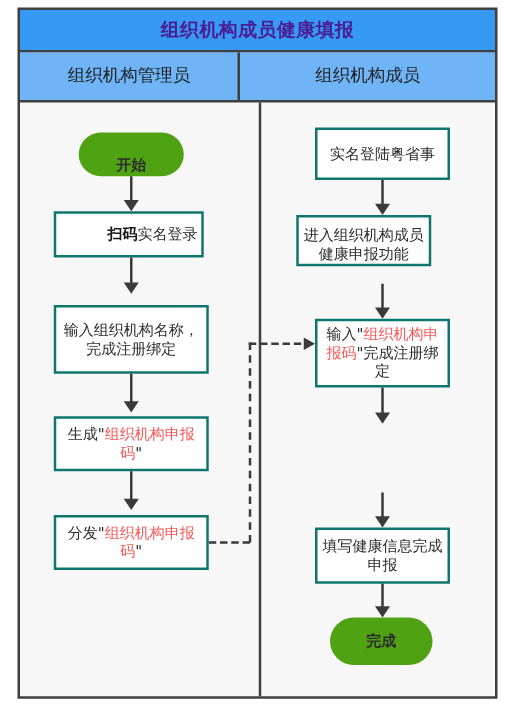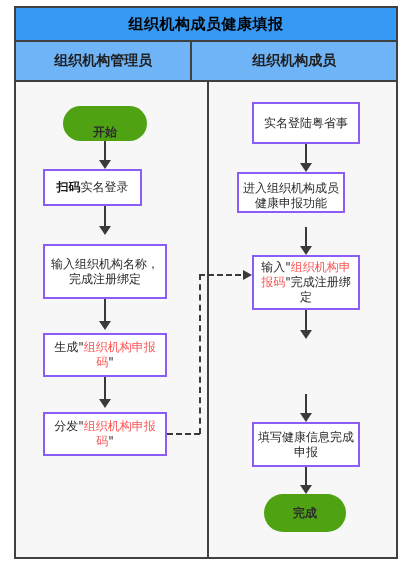--- a/index.html
+++ b/index.html
@@ -36,21 +36,21 @@
     background: #3699f4;
     border-bottom: 2px solid #404040;
     display: flex;
     align-items: center;
     justify-content: center;
     box-sizing: border-box;
   }
   #title-bar .t {
     font-size: 15px;
     font-weight: bold;
-    color: #000000;
+    color: #4c1d95;
     letter-spacing: 0.5px;
   }
   
   #lane-header {
     position: absolute;
     left: 0px;
     top: 34px;
     width: 380px;
     height: 40px;
     display: flex;
@@ -62,21 +62,21 @@
     display: flex;
     align-items: center;
     justify-content: center;
     box-sizing: border-box;
     height: 100%;
   }
   .lane-head.left { width: 191px; border-right: 2px solid #404040; }
   .lane-head.right { width: 221px; }
   .lane-head .t {
     font-size: 14px;
-    font-weight: bold;
+    font-weight: normal;
     color: #1f1f1f;
   }
   
   #lane-divider {
     position: absolute;
     left: 191px;
     top: 74px;
     width: 2px;
     height: 475px;
     background: #404040;
@@ -85,21 +85,21 @@
   .node {
     position: absolute;
     box-sizing: border-box;
     display: flex;
     align-items: center;
     justify-content: center;
     text-align: center;
   }
   .node.proc {
     background: #ffffff;
-    border: 2px solid #8b5cf6;
+    border: 2px solid #0f766e;
   }
   .node.proc .t {
     font-size: 12px;
     color: #2b2b2b;
     line-height: 15px;
     padding: 0 3px;
   }
   .node.term {
     background: #4fa312;
     border-radius: 19px;
@@ -163,21 +163,21 @@
     </div>
 
     <div id="lane-divider"></div>
 
     <div class="node term" style="left:47px; top:98px; width:84px; height:35px;align-items:flex-end;">
       <span class="t">开始</span>
     </div>
     <div class="conn v" style="left:88px; top:133px; height:25px;"></div>
     <div class="arrow-d" style="left:83px; top:152px;"></div>
 
-    <div class="node proc" style="left:27px; top:161px; width:99px; height:37px;">
+    <div class="node proc" style="left:27px; top:161px; width:120px; height:37px;justify-content:flex-end;">
       <span class="t"><span class="bold">扫码</span><span>实名登录</span></span>
     </div>
     <div class="conn v" style="left:88px; top:198px; height:26px;"></div>
     <div class="arrow-d" style="left:83px; top:218px;"></div>
 
     <div class="node proc" style="left:27px; top:236px; width:124px; height:55px;">
       <span class="t">输入组织机构名称，完成注册绑定</span>
     </div>
     <div class="conn v" style="left:88px; top:291px; height:28px;"></div>
     <div class="arrow-d" style="left:83px; top:313px;"></div>

